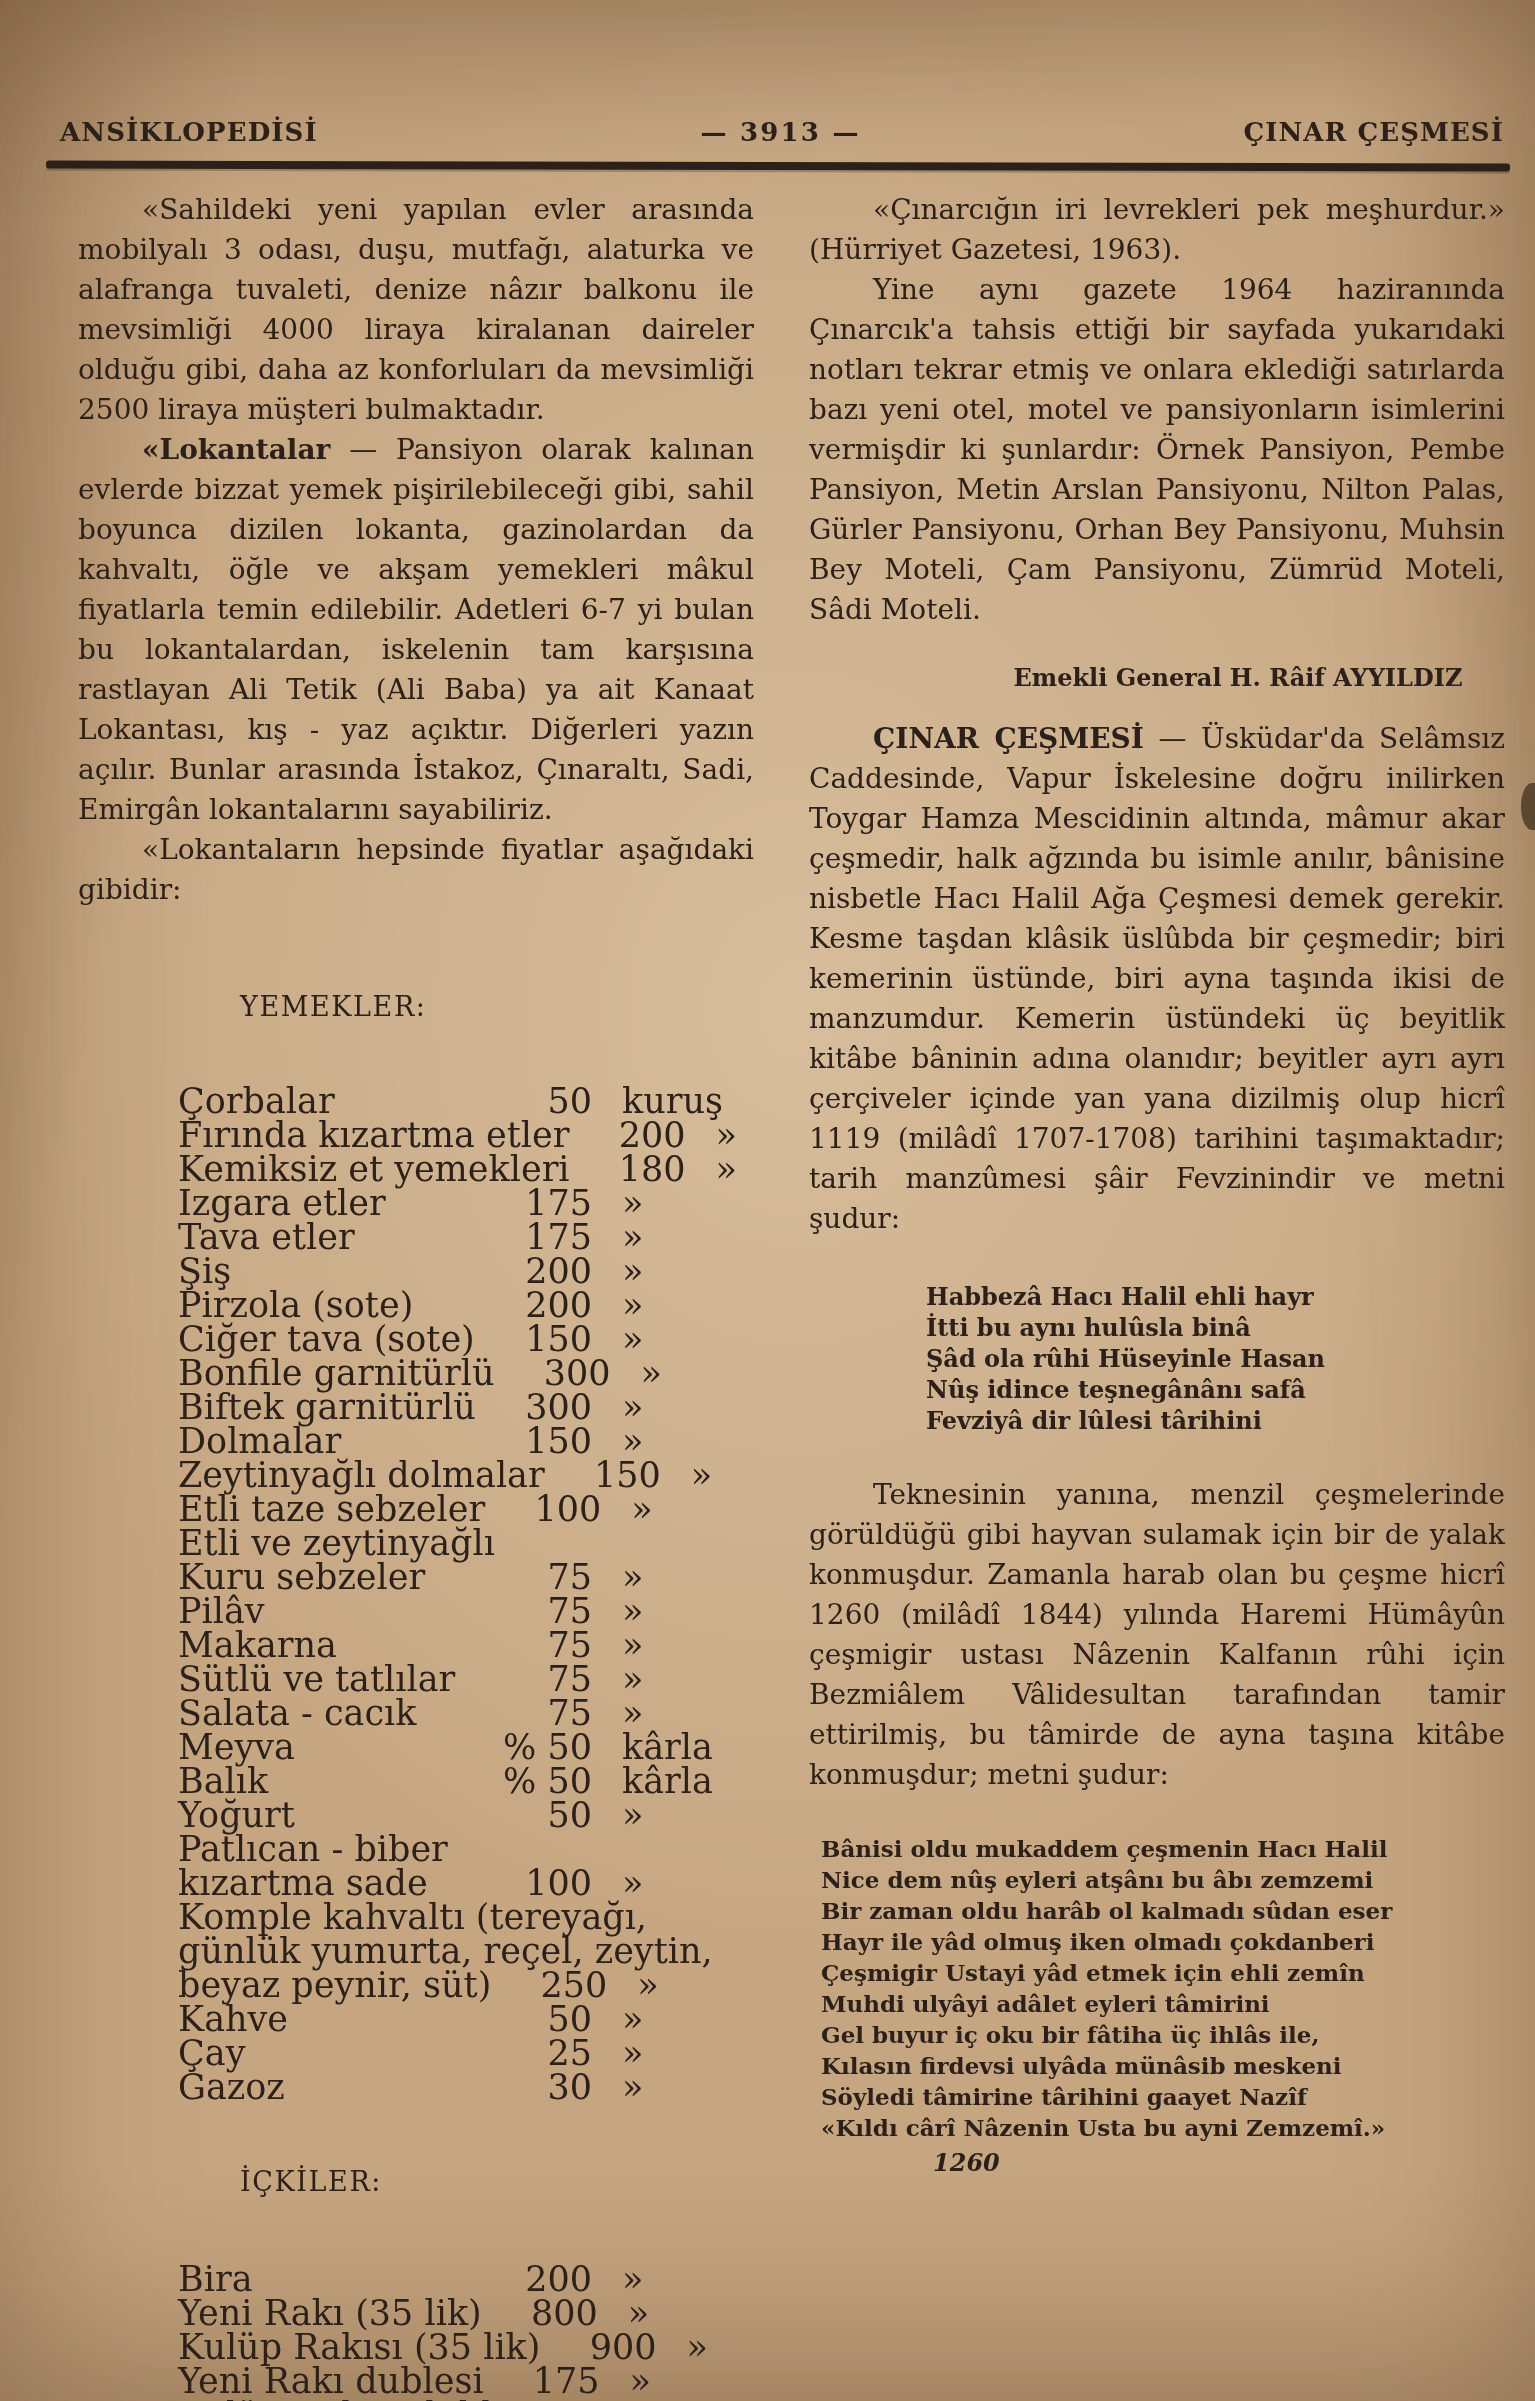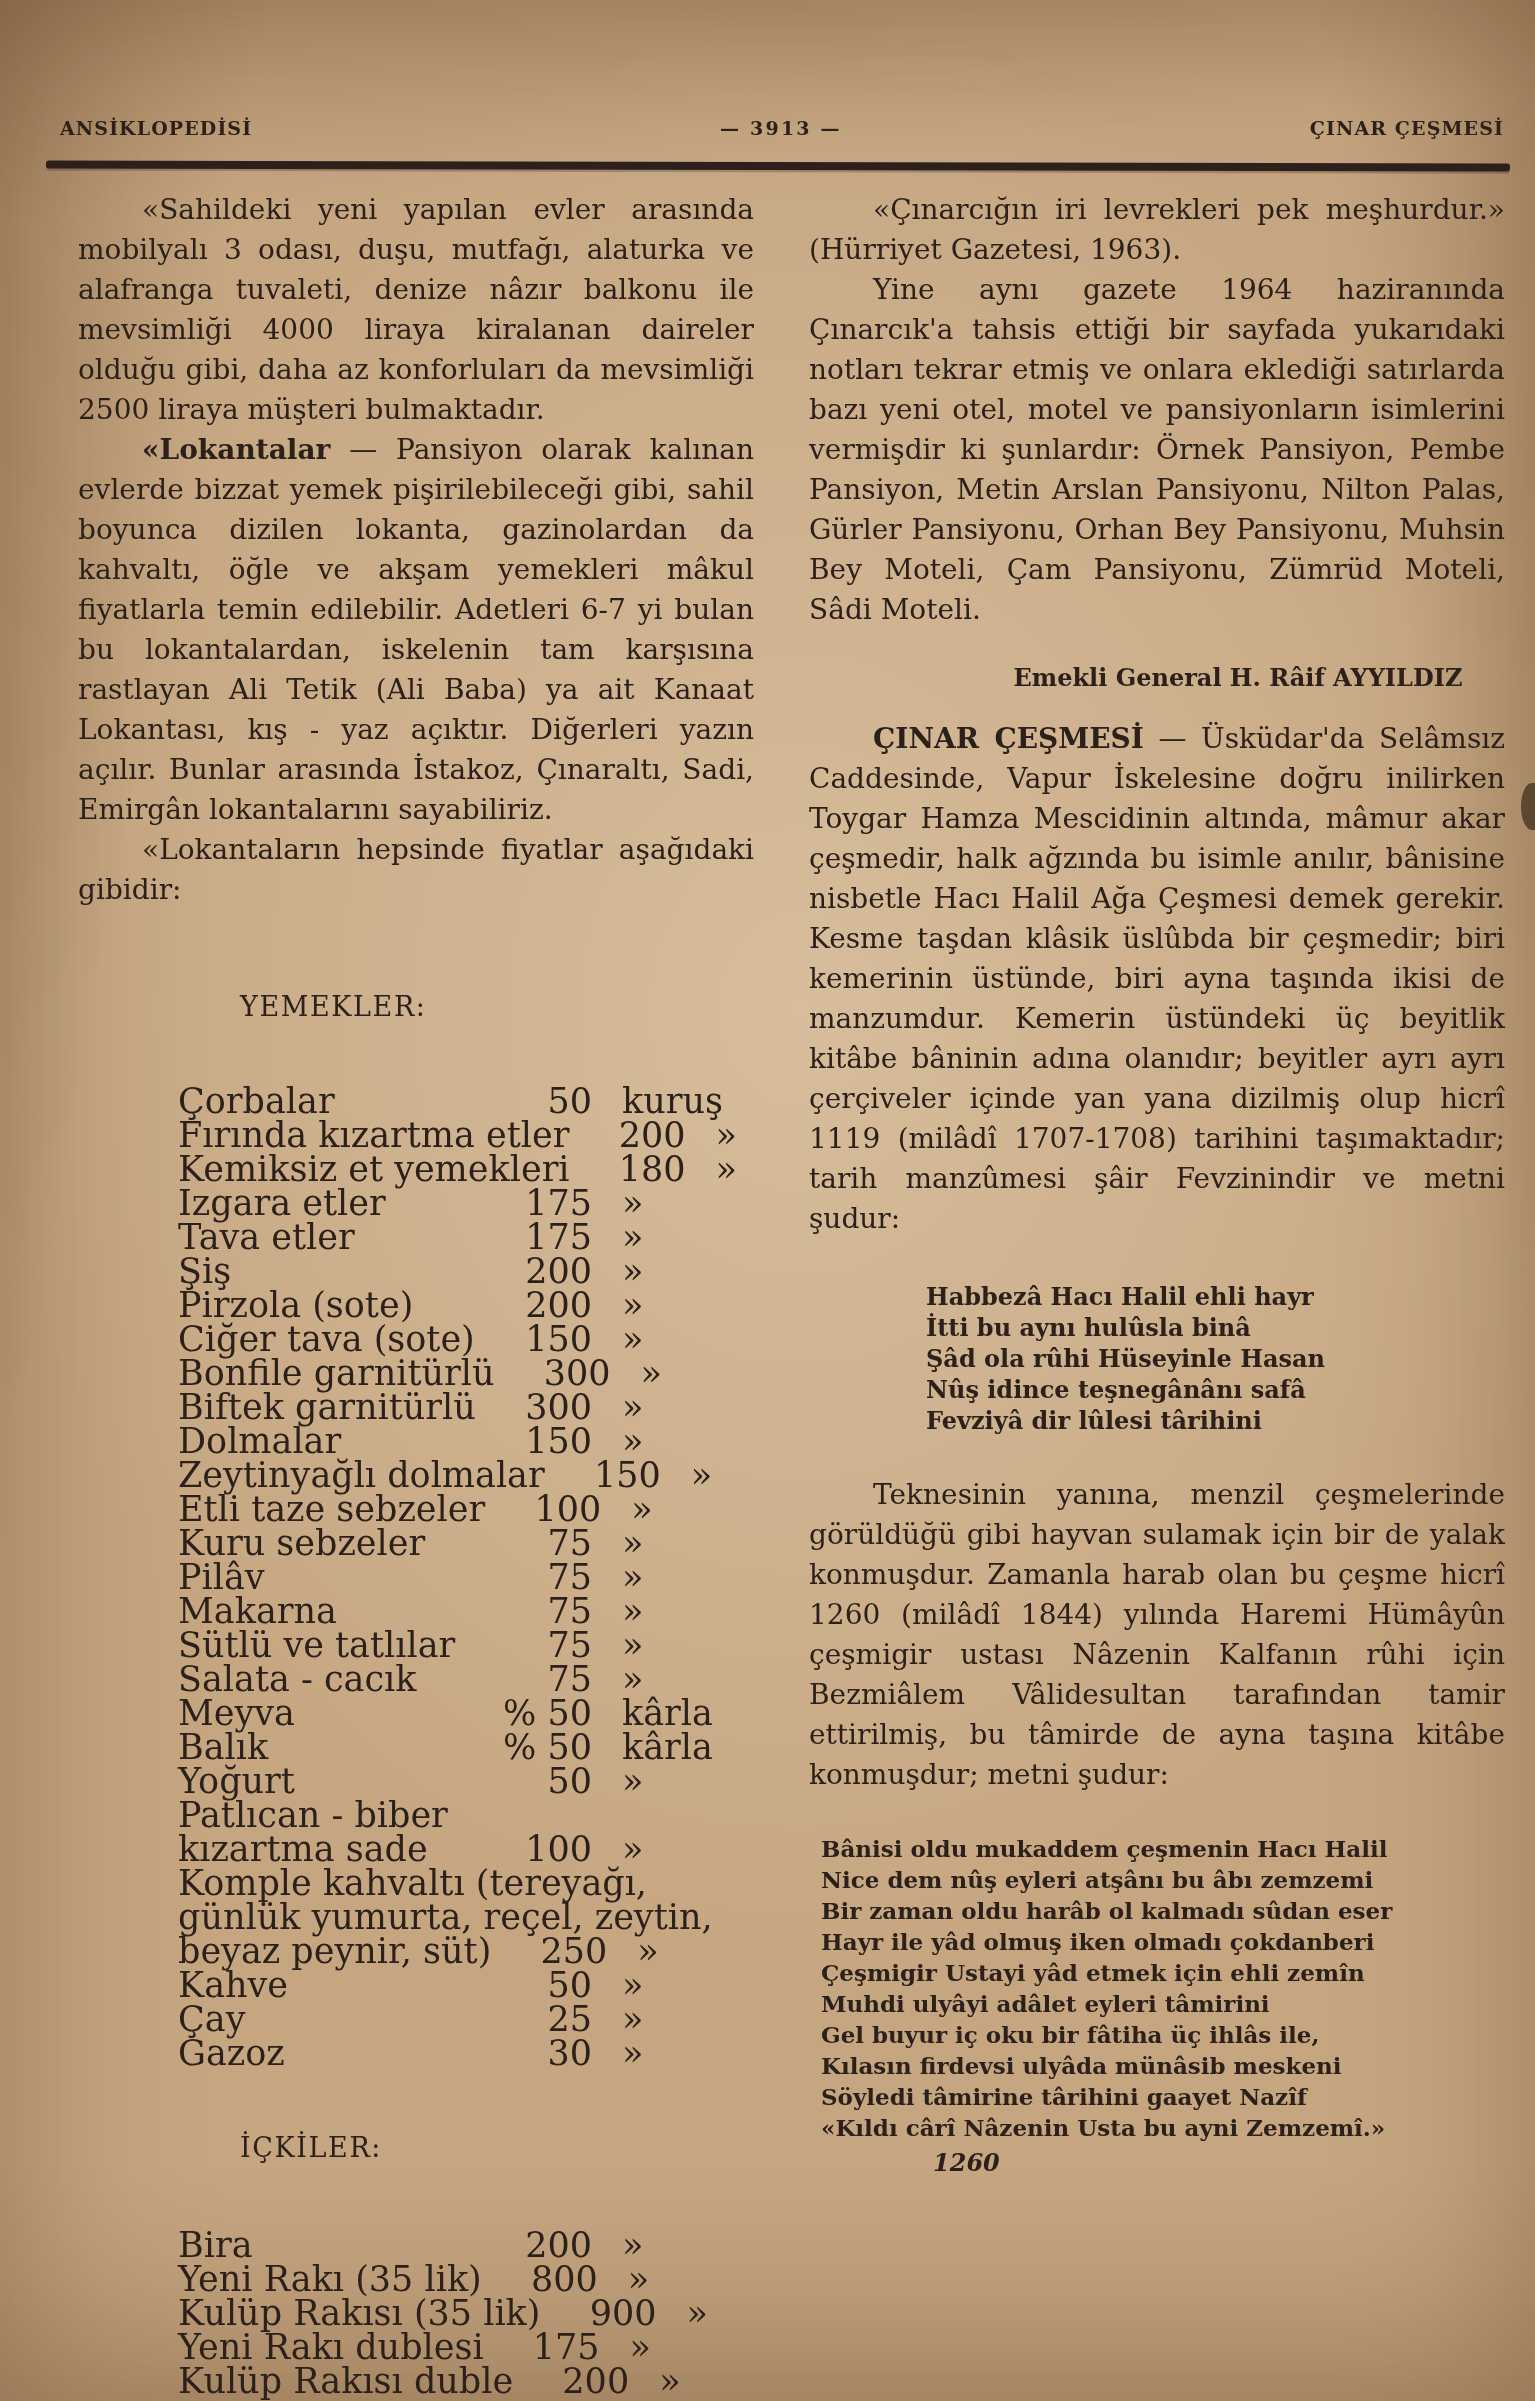--- a/index.html
+++ b/index.html
@@ -20,21 +20,21 @@
       #c6a681;
     box-shadow: inset 0 0 183px rgba(74,44,16,0.38);
   }
   .smudge{
     position:absolute;right:-3.2px;top:783px;width:18.3px;height:47px;
     background:#41301f;border-radius:60% 0 0 60%/50% 0 0 50%;opacity:.75;
   }
   .header{
     position:absolute;left:60px;right:32px;top:117px;
     display:flex;justify-content:space-between;align-items:baseline;
-    font-weight:bold;font-size:19px;letter-spacing:1.1px;white-space:nowrap;
+    font-weight:bold;font-size:26px;letter-spacing:1.1px;white-space:nowrap;
   }
   .header .hc{letter-spacing:2.2px;}
   .rule{
     position:absolute;left:46px;right:26px;top:162px;height:8px;
     background:#2b211a;border-radius:3.2px;transform:rotate(0.12deg);
     box-shadow:0 2.2px 0 rgba(43,33,26,0.25);
   }
   .col{position:absolute;top:190px;}
   .col-left{left:78px;width:676px;}
   .col-right{left:809px;width:696px;}
@@ -169,20 +169,26 @@
         <span class="menu-unit">»</span>
       </div>
 
       <div class="menu-row">
         <span class="menu-name">Etli taze sebzeler</span>
         <span class="menu-fill"></span>
         <span class="menu-value">100</span>
         <span class="menu-unit">»</span>
       </div>
 
+      <div class="menu-row">
+        <span class="menu-name">Etli ve zeytinyağlı</span>
+        <span class="menu-fill"></span>
+        <span class="menu-value"></span>
+        <span class="menu-unit"></span>
+      </div>
 
       <div class="menu-row">
         <span class="menu-name">Kuru sebzeler</span>
         <span class="menu-fill"></span>
         <span class="menu-value">75</span>
         <span class="menu-unit">»</span>
       </div>
 
       <div class="menu-row">
         <span class="menu-name">Pilâv</span>

